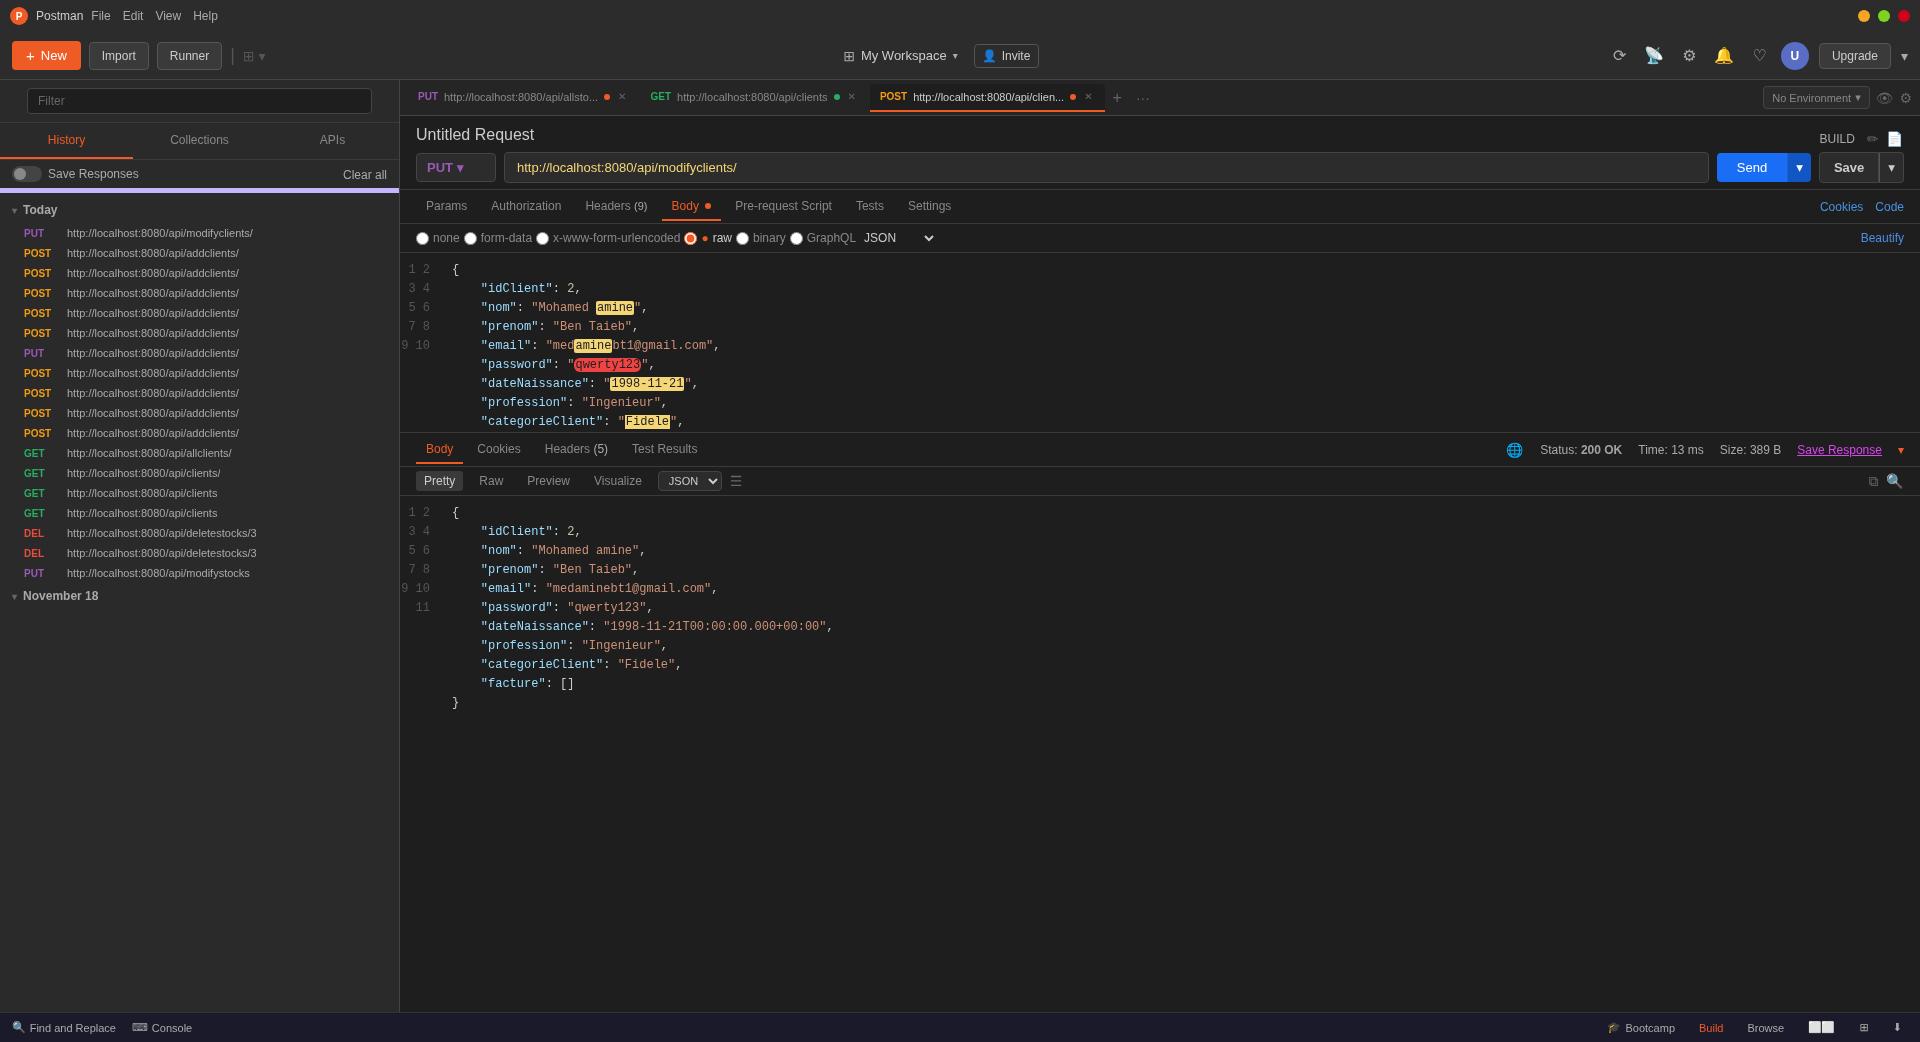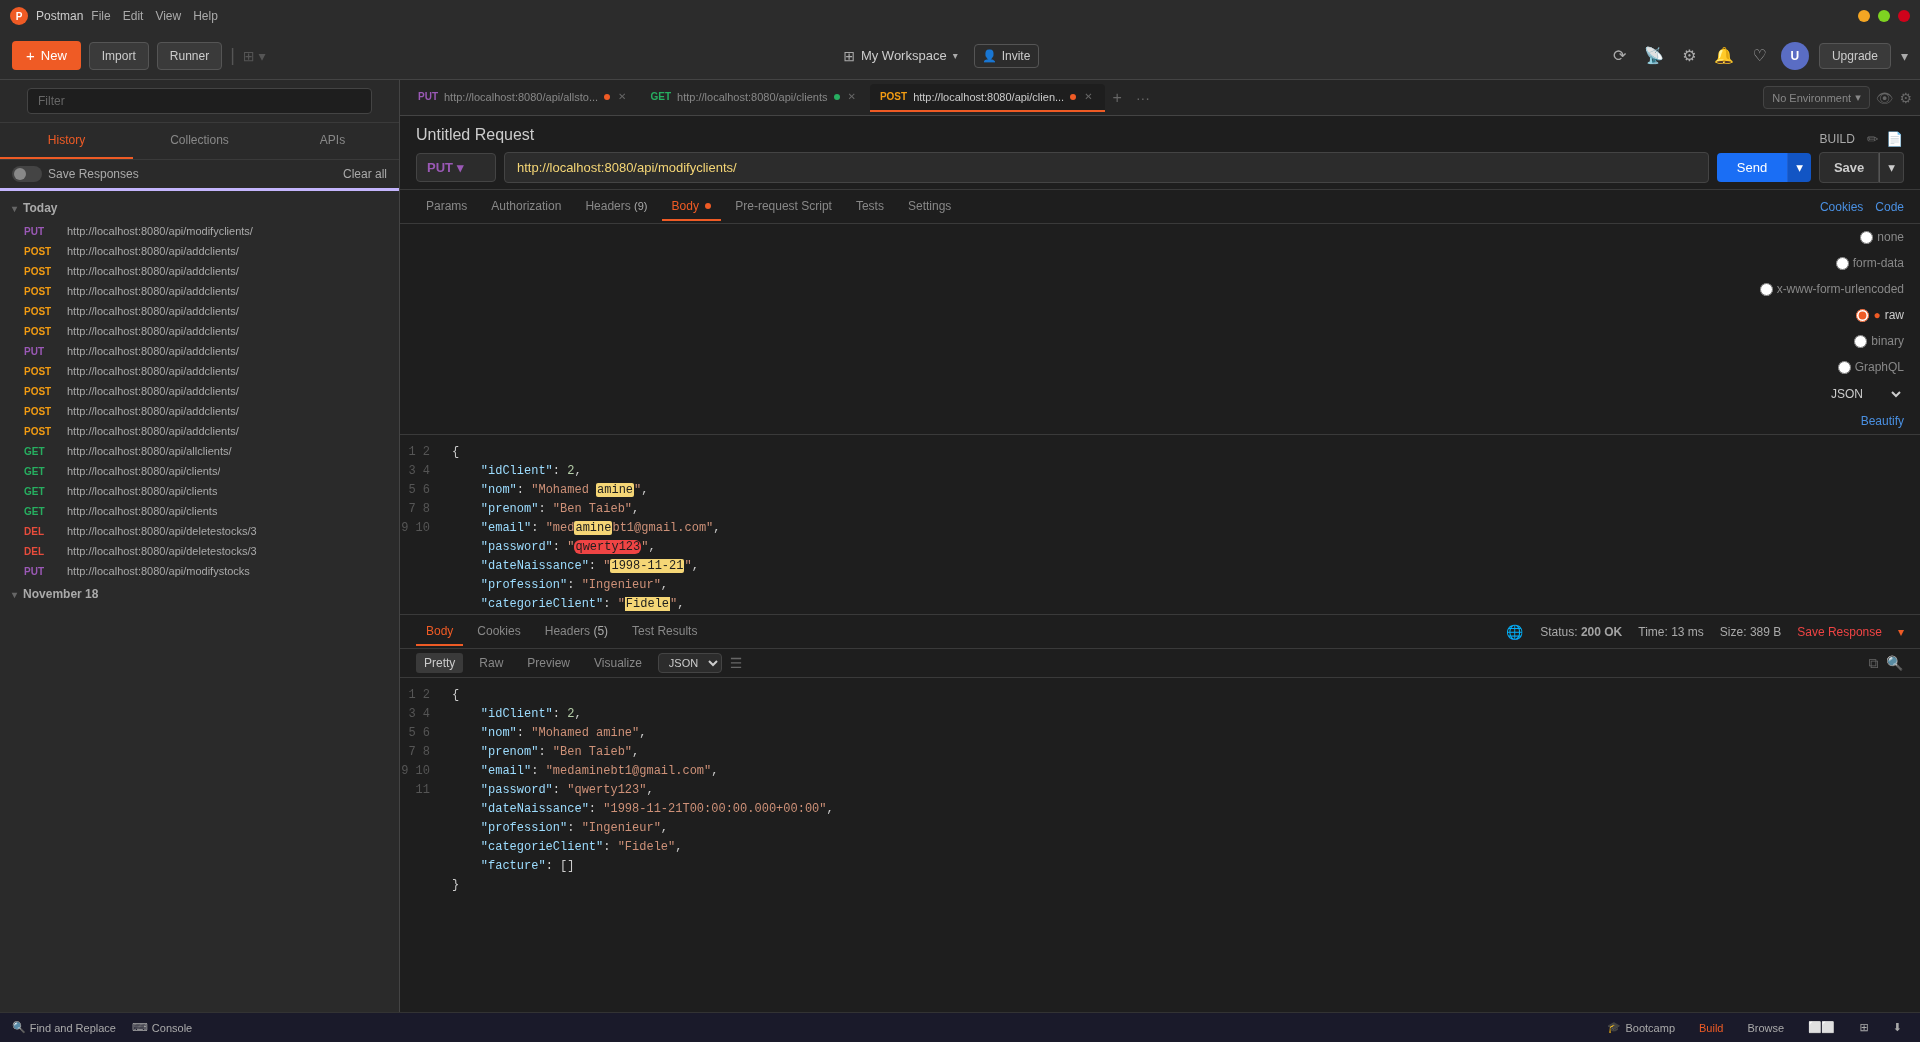--- a/index.html
+++ b/index.html
@@ -38,21 +38,21 @@
     #main { display: flex; height: calc(1042px - 32px - 48px - 30px); }
 
     
     #sidebar { width: 400px; background: #2a2a2a; border-right: 1px solid #444; display: flex; flex-direction: column; }
     #sidebar-search { padding: 8px 27px; border-bottom: 1px solid #3a3a3a; }
     #search-input { width: 100%; background: #1e1e1e; border: 1px solid #444; border-radius: 4px; padding: 5px 10px; color: #ccc; font-size: 12px; outline: none; }
     #search-input::placeholder { color: #666; }
     #sidebar-tabs { display: flex; border-bottom: 1px solid #3a3a3a; }
     .sidebar-tab { flex: 1; padding: 10px 0; text-align: center; cursor: pointer; color: #888; font-size: 12px; font-weight: 500; position: relative; }
     .sidebar-tab.active { color: #ef5b25; border-bottom: 2px solid #ef5b25; }
-    #save-responses-row { display: flex; align-items: center; justify-content: space-between; padding: 6px 12px; border-bottom: 3px solid #c4b5fd; }
+    #save-responses-row { display: flex; align-items: flex-end; justify-content: space-between; padding: 6px 12px; border-bottom: 5px solid #c4b5fd; }
     #save-responses-label { color: #aaa; font-size: 12px; display: flex; align-items: center; gap: 6px; }
     .toggle { width: 30px; height: 16px; background: #444; border-radius: 8px; cursor: pointer; position: relative; }
     .toggle-knob { width: 12px; height: 12px; background: #888; border-radius: 50%; position: absolute; top: 2px; left: 2px; }
     #clear-all-btn { color: #aaa; font-size: 12px; cursor: pointer; }
     #sidebar-content { flex: 1; overflow-y: auto; padding: 4px 0; }
     .section-header { display: flex; align-items: center; gap: 6px; padding: 6px 12px; color: #aaa; font-size: 12px; font-weight: 600; }
     .section-caret { font-size: 10px; color: #666; }
     .history-item { display: flex; align-items: center; gap: 8px; padding: 4px 12px 4px 24px; cursor: pointer; color: #bbb; font-size: 11px; }
     .method-badge { font-size: 10px; font-weight: 700; min-width: 35px; }
     .method-put { color: #9b59b6; }
@@ -94,41 +94,41 @@
 
     
     #req-sub-tabs { display: flex; align-items: center; padding: 0 16px; background: #1e1e1e; border-bottom: 1px solid #3a3a3a; height: 34px; gap: 4px; }
     .sub-tab { padding: 6px 10px; cursor: pointer; color: #888; font-size: 12px; border-bottom: 2px solid transparent; }
     .sub-tab.active { color: #ef5b25; border-bottom: 2px solid #ef5b25; }
     .sub-tab-badge { color: #aaa; font-size: 11px; }
     .body-dot { display: inline-block; width: 6px; height: 6px; background: #ef5b25; border-radius: 50%; margin-left: 3px; vertical-align: middle; }
     #req-actions-right { margin-left: auto; display: flex; gap: 12px; color: #4a90e2; font-size: 12px; cursor: pointer; }
 
     
-    #body-options { display: flex; align-items: flex-end; gap: 12px; padding: 6px 16px; border-bottom: 1px solid #3a3a3a; flex-direction: column; }
+    #body-options { display: flex; align-items: center; gap: 4px; padding: 6px 16px; border-bottom: 1px solid #3a3a3a; }
     .radio-opt { display: flex; align-items: center; gap: 4px; cursor: pointer; color: #888; font-size: 12px; }
     .radio-opt input[type=radio] { accent-color: #ef5b25; cursor: pointer; }
     .radio-opt.active-radio { color: #ccc; }
     #json-dropdown { background: transparent; border: none; color: #ccc; font-size: 12px; cursor: pointer; }
     #beautify-btn { margin-left: auto; color: #4a90e2; font-size: 12px; cursor: pointer; }
 
     
     #code-editor { flex: 0 0 180px; overflow: auto; background: #1e1e1e; border-bottom: 1px solid #3a3a3a; position: relative; }
     .code-area { display: flex; }
     .line-nums { width: 40px; background: #1e1e1e; color: #555; font-size: 12px; font-family: 'Courier New', monospace; padding: 8px 0; text-align: right; padding-right: 10px; user-select: none; line-height: 19px; }
     .code-content { flex: 1; padding: 8px 12px; font-family: 'Courier New', monospace; font-size: 12px; line-height: 19px; color: #ccc; white-space: pre; overflow-x: auto; }
 
     
     #response-section { flex: 1; display: flex; flex-direction: column; overflow: hidden; }
     #response-tabs { display: flex; align-items: center; padding: 0 16px; border-bottom: 1px solid #3a3a3a; height: 34px; gap: 4px; }
     .resp-tab { padding: 6px 10px; cursor: pointer; color: #888; font-size: 12px; border-bottom: 2px solid transparent; }
     .resp-tab.active { color: #ef5b25; border-bottom: 2px solid #ef5b25; }
     #response-meta { margin-left: auto; display: flex; align-items: center; gap: 16px; color: #aaa; font-size: 12px; }
     .status-ok { color: #a3a3a3; font-weight: 600; }
-    #save-response-btn { color: #ef4444; font-size: 12px; cursor: pointer; }
+    #save-response-btn { color: #d946ef; font-size: 12px; cursor: pointer; text-decoration: underline; }
 
     
     #resp-format { display: flex; align-items: center; gap: 8px; padding: 4px 16px; border-bottom: 1px solid #3a3a3a; background: #1e1e1e; }
     .fmt-btn { padding: 3px 8px; border-radius: 3px; cursor: pointer; color: #888; font-size: 12px; }
     .fmt-btn.active { background: #3a3a3a; color: #ccc; }
     #json-select { background: #2c2c2c; border: 1px solid #444; border-radius: 4px; color: #ccc; font-size: 11px; padding: 2px 6px; cursor: pointer; }
     #resp-icons { margin-left: auto; display: flex; gap: 8px; color: #666; cursor: pointer; }
     .resp-icon { font-size: 14px; }
 
     

